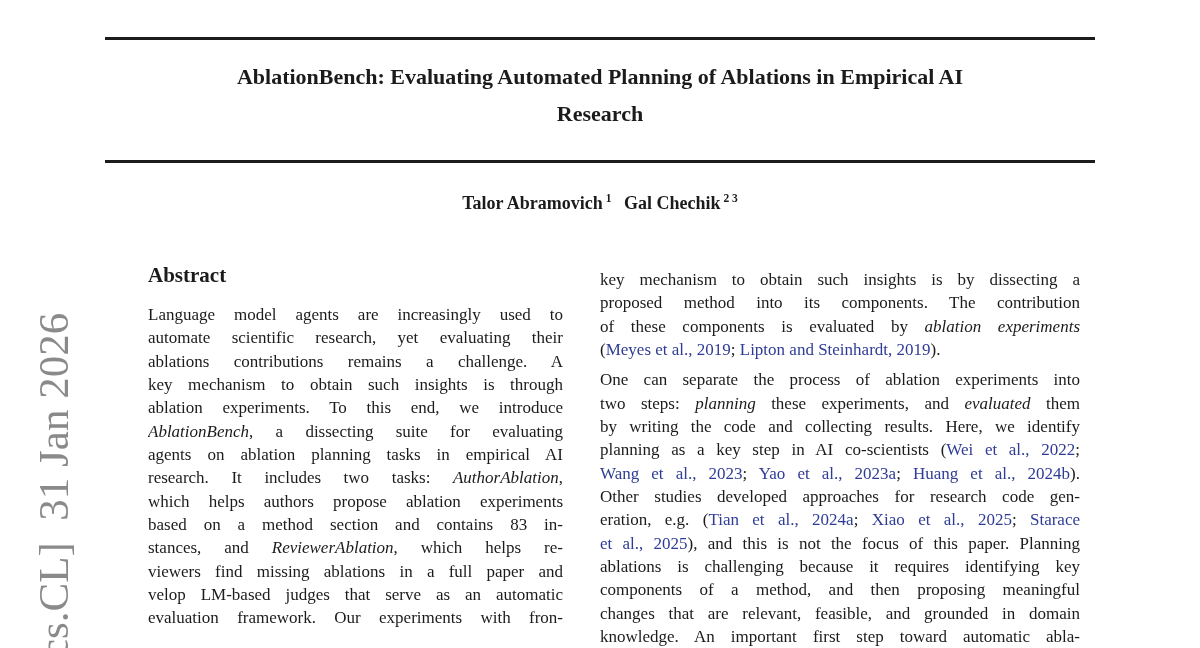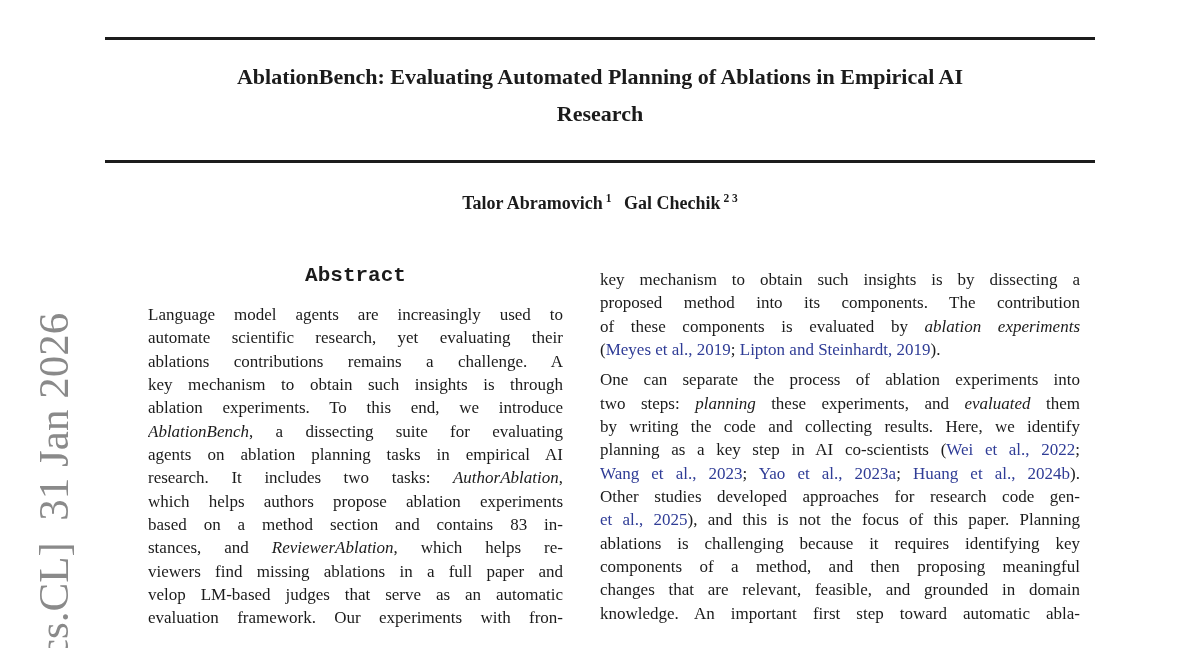--- a/index.html
+++ b/index.html
@@ -22,21 +22,21 @@
     text-align:center;font-weight:bold;font-size:22px;line-height:37px;
   }
   .authors{
     position:absolute;left:105px;top:192px;width:990px;
     text-align:center;font-weight:bold;font-size:18px;
   }
   .author{margin:0 4px;white-space:nowrap;font-family:Liberation Serif, serif;}
   .author sup{font-size:11.5px;font-weight:bold;margin-left:3px;}
   .col{position:absolute;}
   .col-left{left:148px;top:262px;width:415px;}
-  .abstract-heading{text-align:center;font-weight:bold;font-size:21px;line-height:27px;margin-bottom:14px;font-family:Liberation Mono, monospace;}
+  .abstract-heading{text-align:left;font-weight:bold;font-size:21px;line-height:27px;margin-bottom:14px;}
   .abstract-body{font-size:17px;line-height:23.33px;}
   .col-right{left:600px;top:268px;width:480px;font-size:17px;line-height:23.33px;}
   .para{margin-bottom:7px;}
   .tline{
     text-align:justify;text-align-last:justify;
     height:23.33px;overflow:hidden;
   }
   .tline.nj{text-align-last:left;}
   .cite{color:var(--cite,#2f3c96);}
   i{}
@@ -89,20 +89,21 @@
         <div class="tline"><span>of these components is evaluated by </span><i>ablation experiments</i></div>
         <div class="tline nj"><span>(</span><span class="cite">Meyes et al., 2019</span><span>; </span><span class="cite">Lipton and Steinhardt, 2019</span><span>).</span></div>
       </div>
     <div class="para">
         <div class="tline"><span>One can separate the process of ablation experiments into</span></div>
         <div class="tline"><span>two steps: </span><i>planning</i><span> these experiments, and </span><i>evaluated</i><span> them</span></div>
         <div class="tline"><span>by writing the code and collecting results. Here, we identify</span></div>
         <div class="tline"><span>planning as a key step in AI co-scientists (</span><span class="cite">Wei et al., 2022</span><span>;</span></div>
         <div class="tline"><span class="cite">Wang et al., 2023</span><span>; </span><span class="cite">Yao et al., 2023a</span><span>; </span><span class="cite">Huang et al., 2024b</span><span>).</span></div>
         <div class="tline"><span>Other studies developed approaches for research code gen-</span></div>
+        <div class="tline"><span>eration, e.g. (</span><span class="cite">Tian et al., 2024a</span><span>; </span><span class="cite">Xiao et al., 2025</span><span>; </span><span class="cite">Starace</span></div>
         <div class="tline"><span class="cite">et al., 2025</span><span>), and this is not the focus of this paper. Planning</span></div>
         <div class="tline"><span>ablations is challenging because it requires identifying key</span></div>
         <div class="tline"><span>components of a method, and then proposing meaningful</span></div>
         <div class="tline"><span>changes that are relevant, feasible, and grounded in domain</span></div>
         <div class="tline"><span>knowledge. An important first step toward automatic abla-</span></div>
       </div>
   </div>
 
 </div>
 

